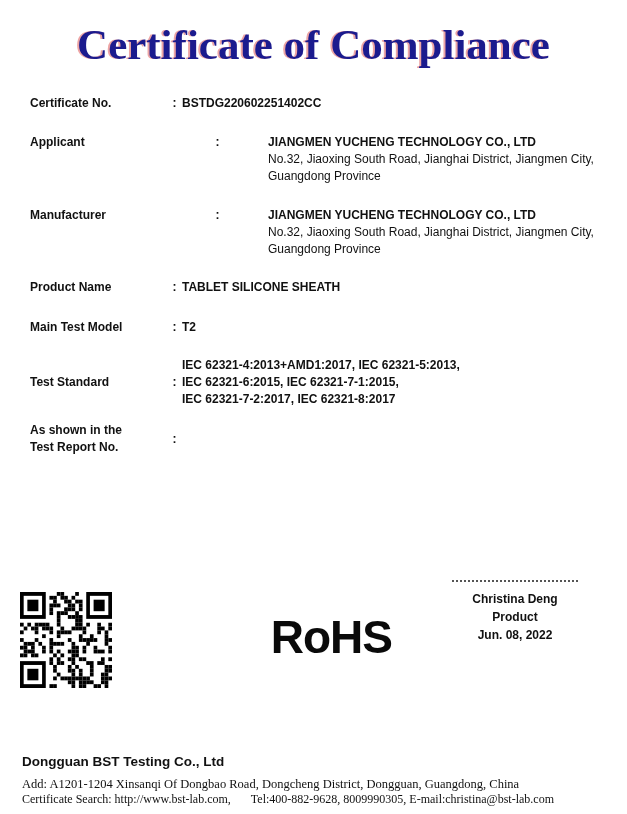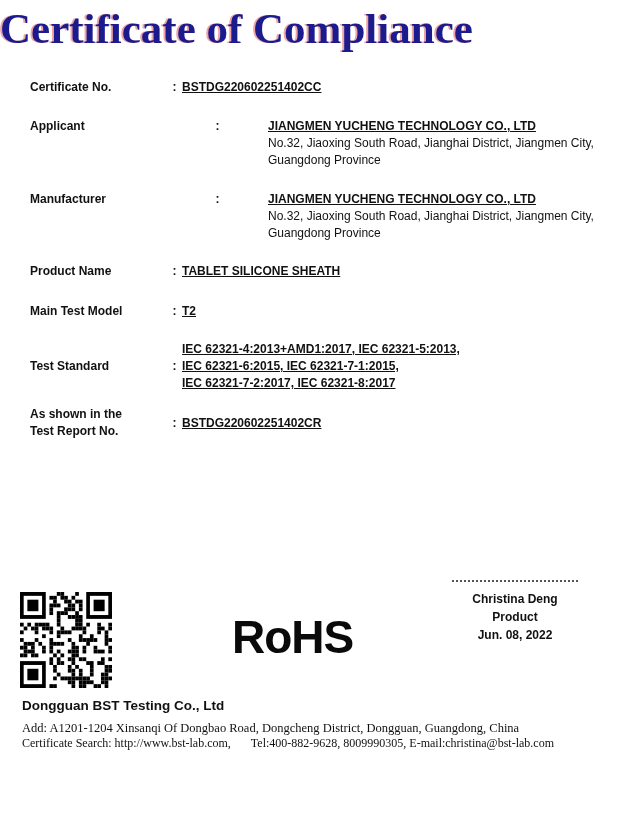--- a/index.html
+++ b/index.html
@@ -6,22 +6,22 @@
   .page {
     position:relative;
     width:627px; height:814px;
     background:#ffffff;
     font-family:"Liberation Sans", sans-serif;
     color:#111111;
     overflow:hidden;
   }
   .title {
     margin:0;
-    padding-top:4px;
-    text-align:left;
+    padding-top:20px;
+    text-align:center;
     font-family:"Liberation Serif", serif;
     font-weight:bold;
     font-size:43px;
     line-height:49px;
     color:var(--title-color,#1b1b8e);
     text-shadow:-2px 0 0 rgba(210,30,30,0.40);
   }
   .fields {
     margin:26px 20px 0 30px;
     font-size:12px;
@@ -31,38 +31,38 @@
     display:grid;
     grid-template-columns:137px 15px 1fr;
   }
   .row.v-center { align-items:center; }
   .gap22 { margin-top:22px;gap:43px; }
   .gap21 { margin-top:21px; }
   .gap23 { margin-top:23px; }
   .gap14 { margin-top:14px; }
   .label { font-weight:bold; }
   .colon { font-weight:bold; text-align:center; }
-  .value { font-weight:bold;text-decoration:underline; }
+  .value { font-weight:bold; }
   .addr  { font-weight:normal; }
   .statement {
     margin:21px 20px 0 22px;
     width:588px;
     font-size:12.5px;
     line-height:17px;
     word-spacing:1px;
   }
   .qr {
     position:absolute;
     left:20px; top:592px;
   }
   .rohs {
     position:absolute;
     left:232px; top:610px;
     width:160px;
-    text-align:left;
+    text-align:right;
     font-size:46px;
     font-weight:bold;
     letter-spacing:-1px;
     color:#0a0a0a;
   }
   .signature {
     position:absolute;
     left:452px; top:580px;
     width:126px;
     text-align:center;
@@ -70,21 +70,21 @@
     font-weight:bold;
     line-height:18px;
   }
   .sig-line {
     border-top:2px dotted #555;
     height:0;
     margin-bottom:8px;
   }
   .footer {
     position:absolute;
-    left:22px; top:698px;
+    left:22px; top:754px;
     width:590px;
   }
   .footer-company {
     font-size:13.5px;
     font-weight:bold;
     margin-bottom:8px;
   }
   .footer-address {
     font-family:"Liberation Serif", serif;
     font-size:12.5px;
@@ -152,21 +152,20 @@
         <div class="value">IEC 62321-7-2:2017, IEC 62321-8:2017</div>
       </div>
     </div>
 
     <div class="row gap14 v-center">
       <div>
         <div class="label">As shown in the</div>
         <div class="label">Test Report No.</div>
       </div>
       <div class="colon">:</div>
-      <div class="value">BSTDG220602251402CR</div>
     </div>
 
   </div>
 
 
   <div class="qr">
     <svg id="qr-svg" width="92" height="96" viewBox="0 0 92 96" xmlns="http://www.w3.org/2000/svg">
         <rect x="36.80" y="0.00" width="3.68" height="3.84" fill="#000"></rect>
         <rect x="40.48" y="0.00" width="3.68" height="3.84" fill="#000"></rect>
         <rect x="55.20" y="0.00" width="3.68" height="3.84" fill="#000"></rect>

